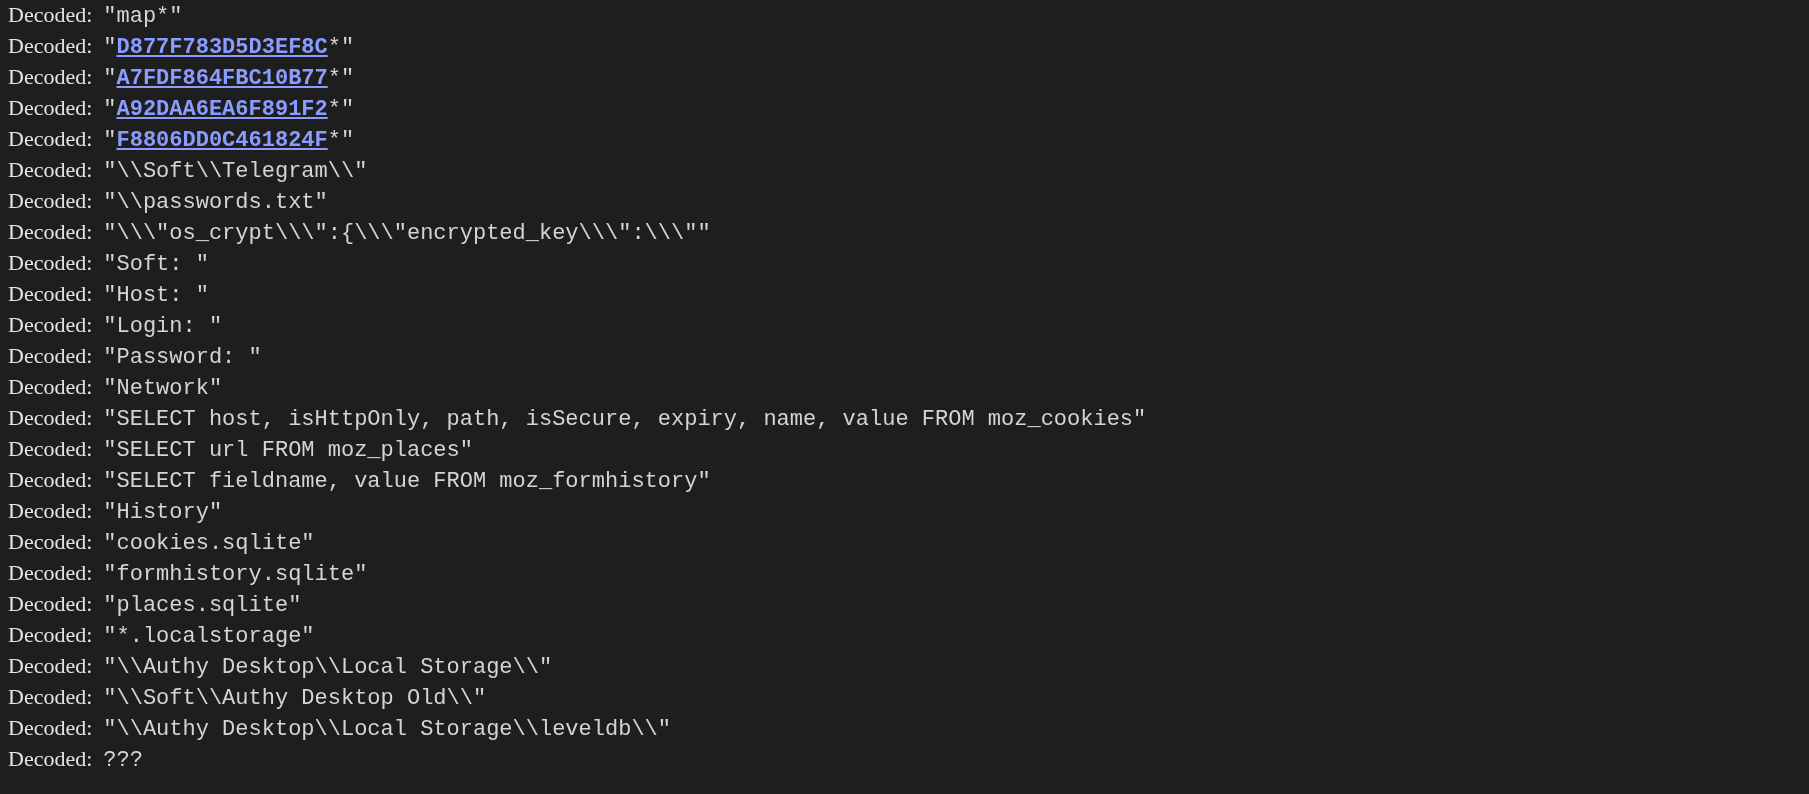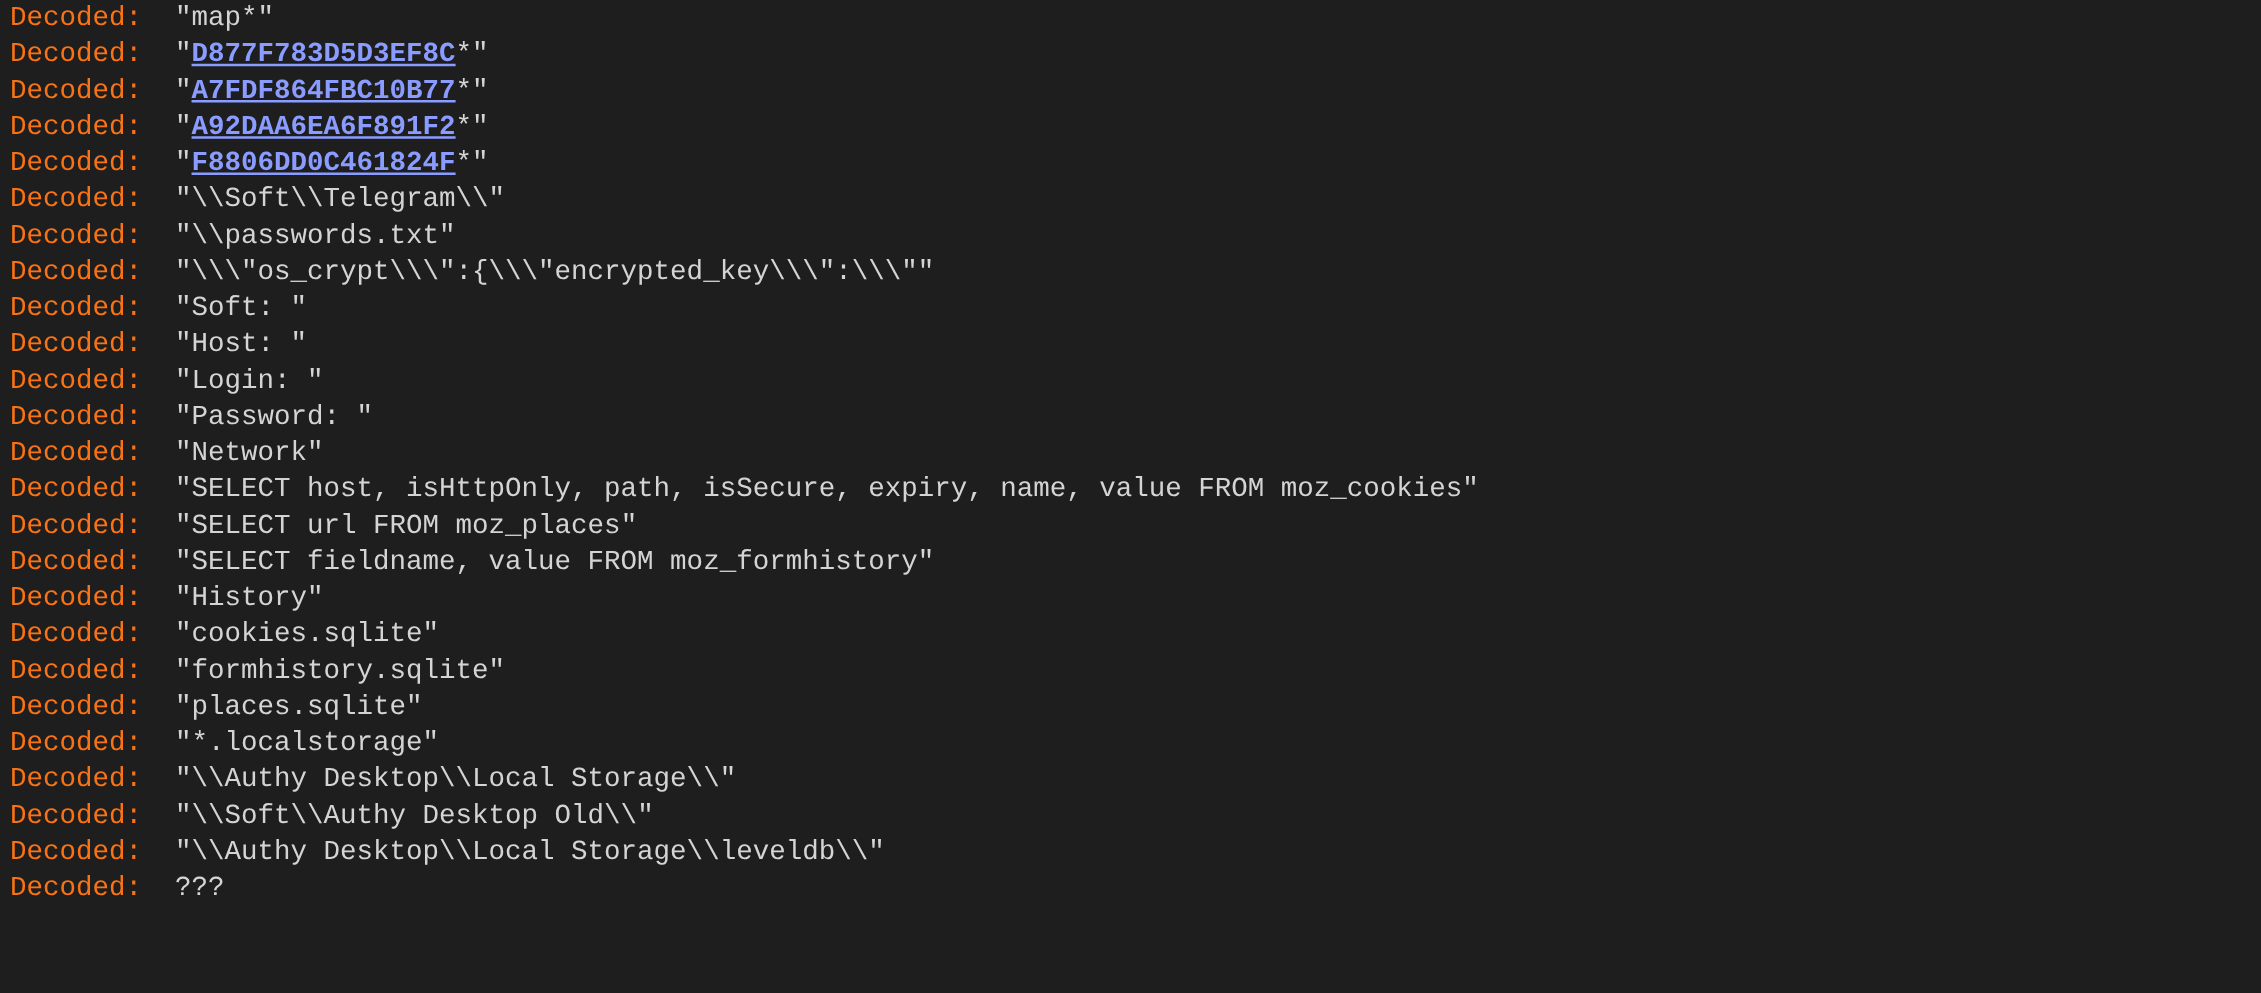--- a/index.html
+++ b/index.html
@@ -15,21 +15,22 @@
     font-size: 22px;
     line-height: 29px;
     color: #d4d4d4;
     padding: 0 8px;
     white-space: pre;
   }
   .line {
     display: block;
   }
   .label {
-    color: #f97316;
+    color: #e5e5e5;
+    font-family: Liberation Serif, serif;
   }
   .quote {
     color: #d4d4d4;
   }
   .str {
     color: #d4d4d4;
     margin-top: 13px;
   }
   .linkish {
     color: #8a9cff;

